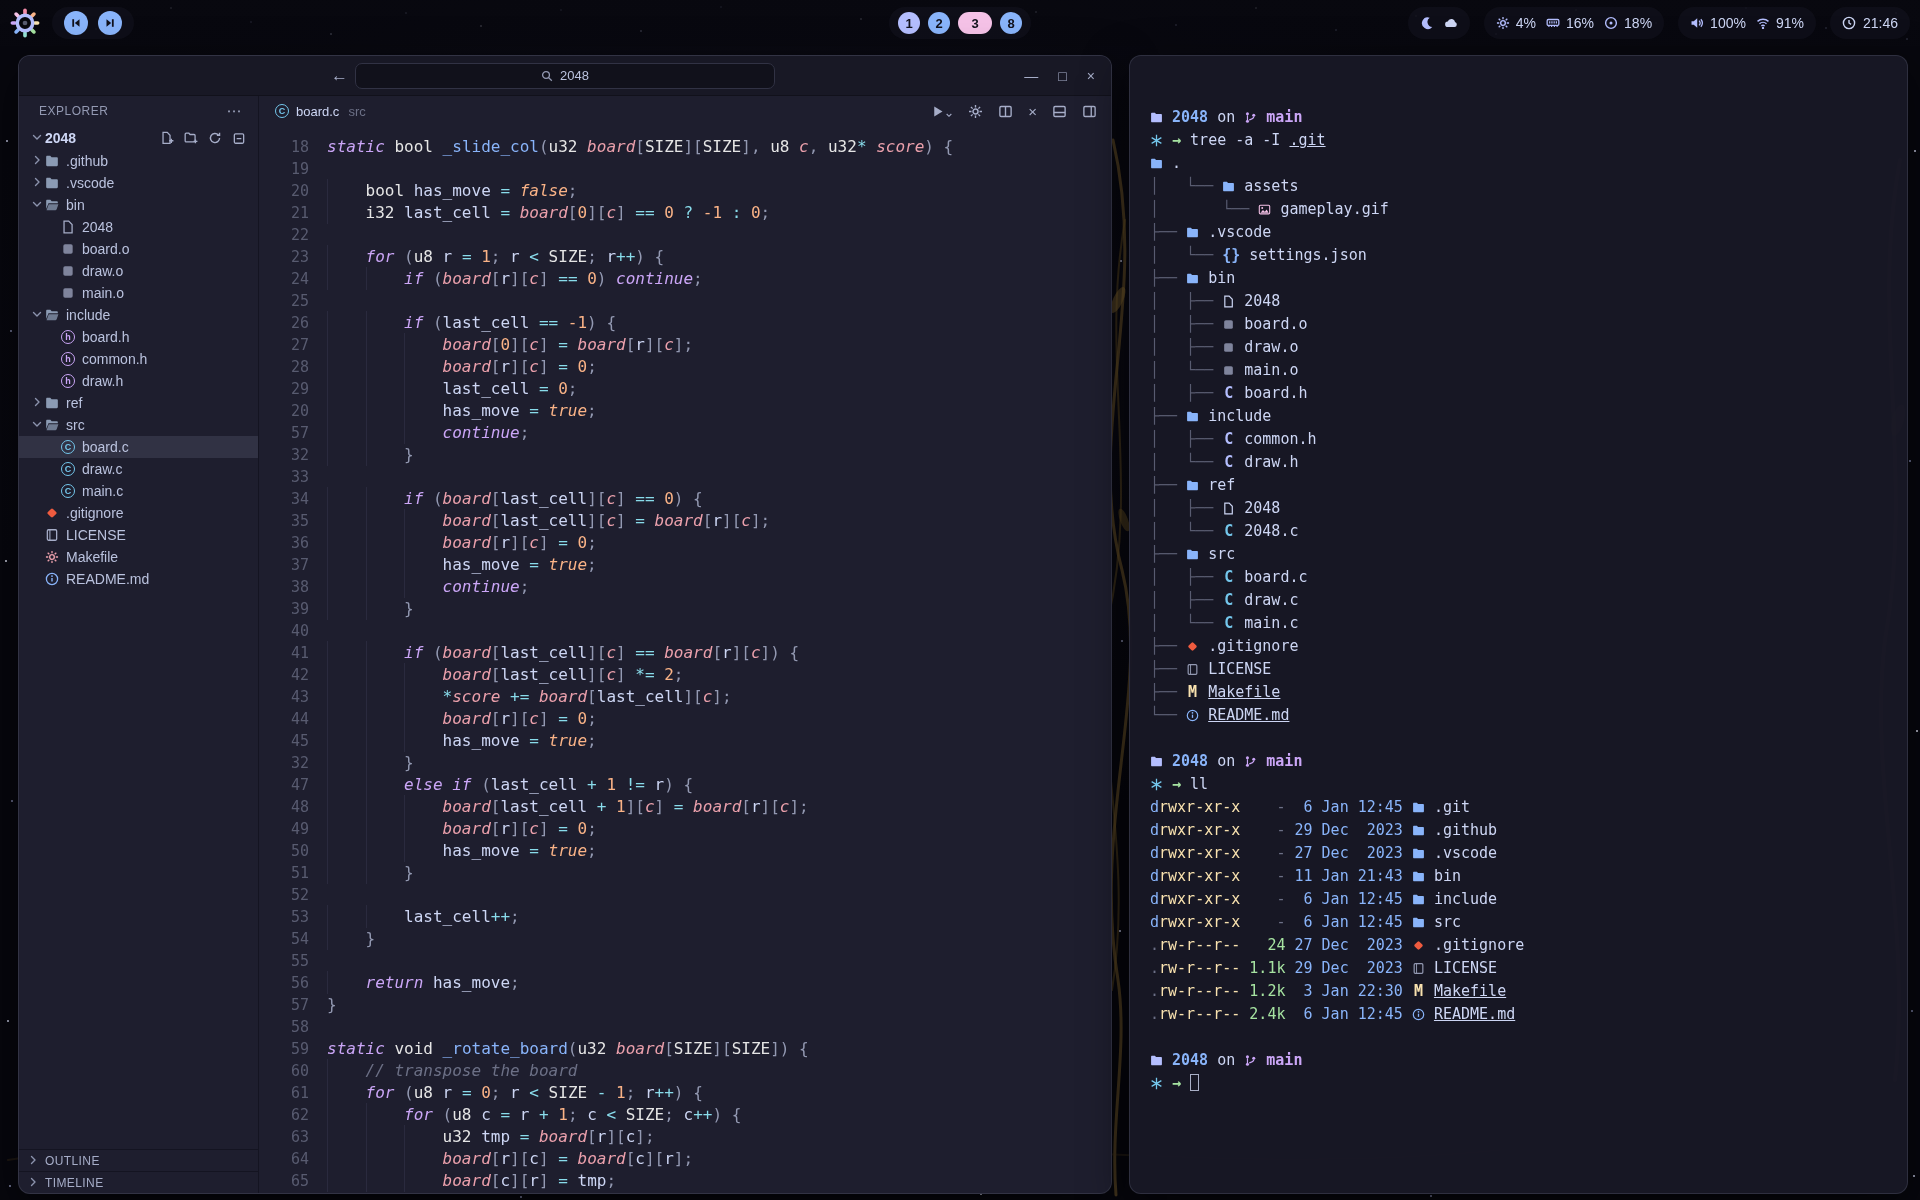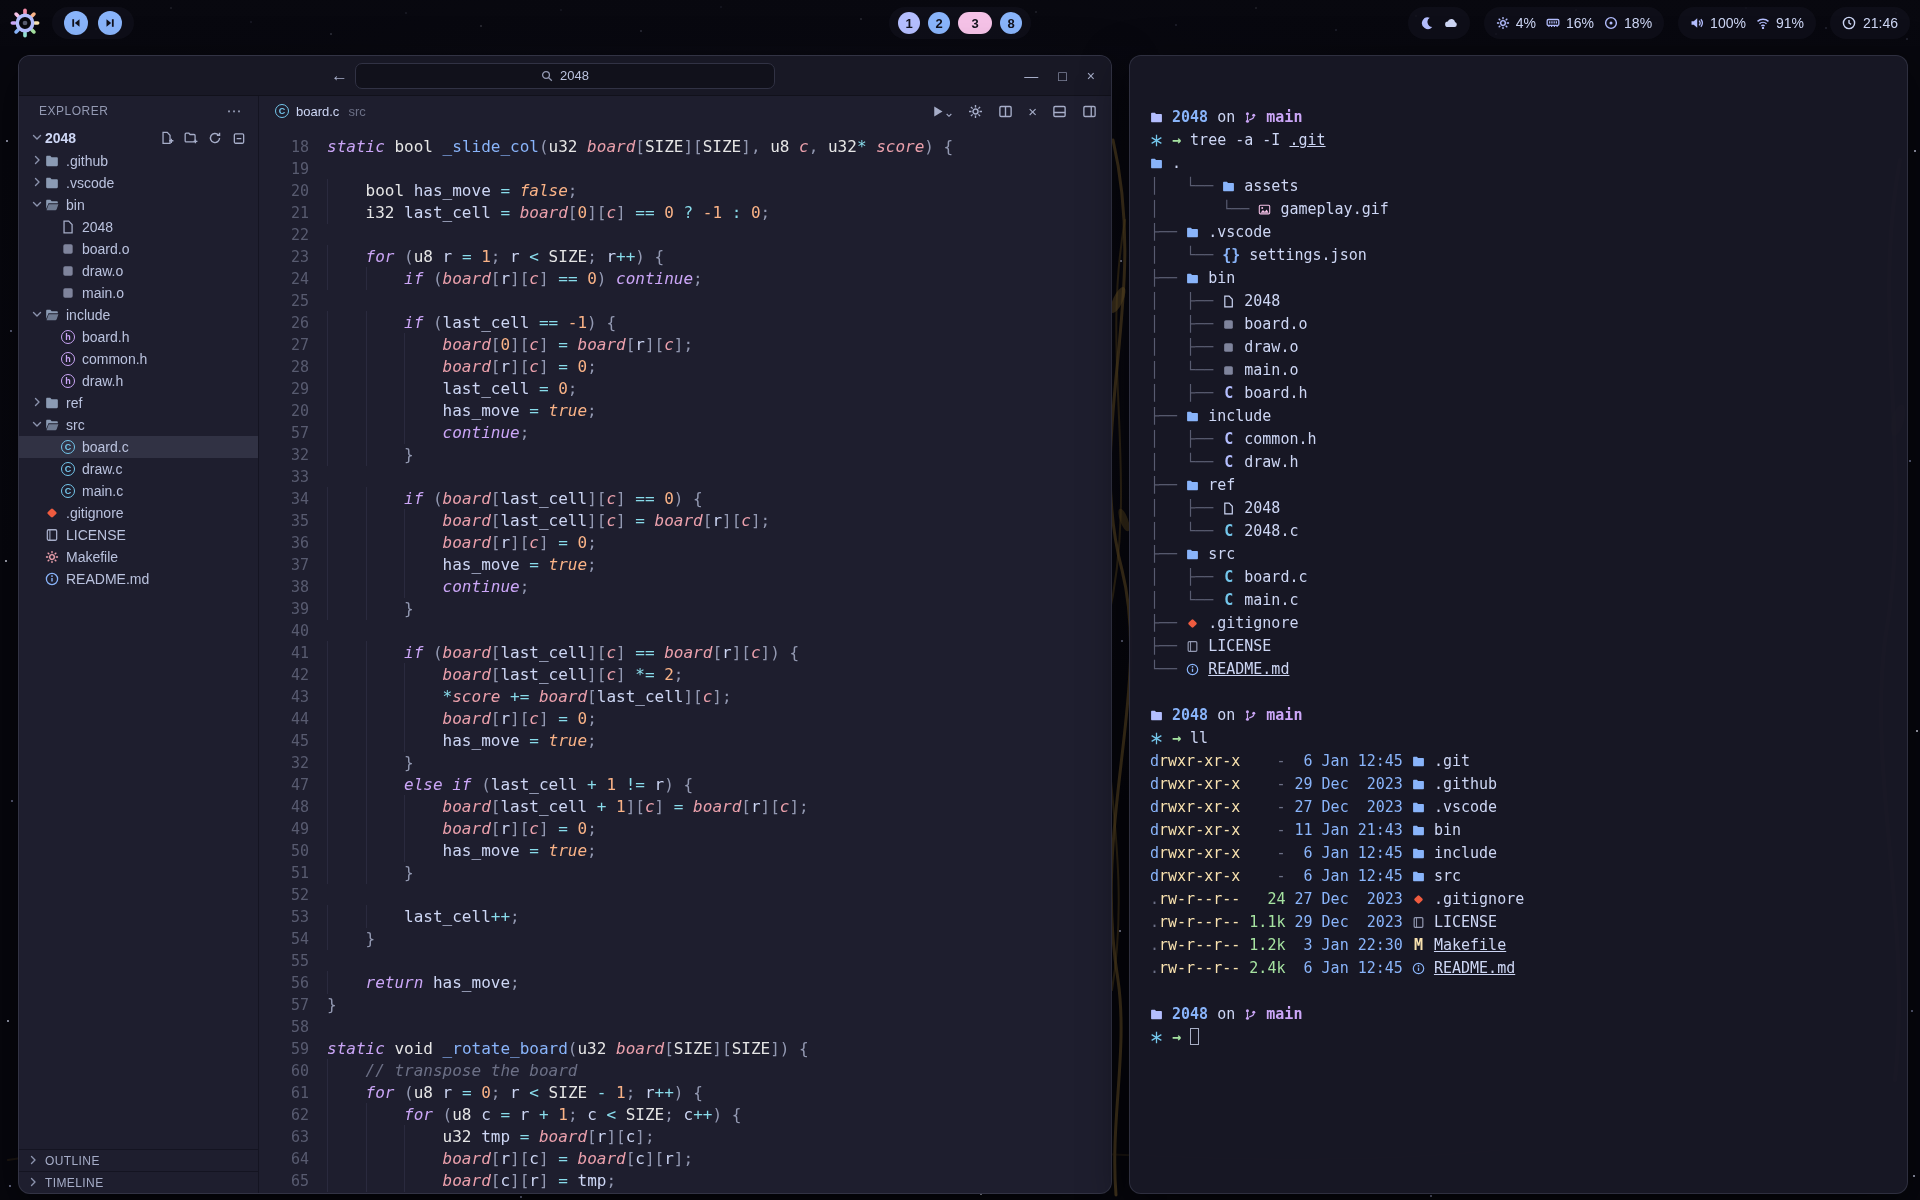--- a/index.html
+++ b/index.html
@@ -701,28 +701,30 @@
             <path d="M1 2.4c0-.5.4-.9.9-.9h2.6l1.1 1.2h4.5c.5 0 .9.4.9.9v5.9c0 .5-.4.9-.9.9H1.9c-.5 0-.9-.4-.9-.9z" fill="currentColor"></path>
           </svg></span><span class="s-t"> ref</span></div>
       <div class="tline"><span class="s-tl">│   ├── </span><span class="icon c-white"><svg viewBox="0 0 12 12">
             <path d="M2.6 1h4L9.5 3.9V11H2.6z" fill="none" stroke="currentColor" stroke-width="1.1"></path>
           </svg></span><span class="s-t"> 2048</span></div>
       <div class="tline"><span class="s-tl">│   └── </span><span class="s-icc">C</span><span class="s-t"> 2048.c</span></div>
       <div class="tline"><span class="s-tl">├── </span><span class="icon c-blue"><svg viewBox="0 0 12 12">
             <path d="M1 2.4c0-.5.4-.9.9-.9h2.6l1.1 1.2h4.5c.5 0 .9.4.9.9v5.9c0 .5-.4.9-.9.9H1.9c-.5 0-.9-.4-.9-.9z" fill="currentColor"></path>
           </svg></span><span class="s-t"> src</span></div>
       <div class="tline"><span class="s-tl">│   ├── </span><span class="s-icc">C</span><span class="s-t"> board.c</span></div>
+      <div class="tline"><span class="s-tl">│   ├── </span><span class="s-icc">C</span><span class="s-t"> draw.c</span></div>
       <div class="tline"><span class="s-tl">│   └── </span><span class="s-icc">C</span><span class="s-t"> main.c</span></div>
       <div class="tline"><span class="s-tl">├── </span><span class="icon c-gitred"><svg viewBox="0 0 12 12">
             <rect x="2.9" y="2.9" width="6.2" height="6.2" rx="1.2" fill="currentColor" transform="rotate(45 6 6)"></rect>
           </svg></span><span class="s-t"> .gitignore</span></div>
       <div class="tline"><span class="s-tl">├── </span><span class="icon c-grey"><svg viewBox="0 0 12 12">
             <rect x="2" y="1.5" width="8" height="9" rx="1" fill="none" stroke="currentColor" stroke-width="1.1"></rect>
             <path d="M4.2 1.5v9" stroke="currentColor" stroke-width=".9"></path>
           </svg></span><span class="s-t"> LICENSE</span></div>
+      <div class="tline"><span class="s-tl">├── </span><span class="s-icm">M</span><span class="s-t"> </span><span class="s-tu">Makefile</span></div>
       <div class="tline"><span class="s-tl">└── </span><span class="icon c-blue"><svg viewBox="0 0 12 12">
             <circle cx="6" cy="6" r="4.8" fill="none" stroke="currentColor" stroke-width="1.1"></circle>
             <path d="M6 5.2v3" stroke="currentColor" stroke-width="1.2"></path>
             <circle cx="6" cy="3.5" r=".8" fill="currentColor"></circle>
           </svg></span><span class="s-t"> </span><span class="s-tu">README.md</span></div>
       <div class="tline">&nbsp;</div>
       <div class="tline"><span class="icon c-lavender"><svg viewBox="0 0 12 12">
             <path d="M1 2.4c0-.5.4-.9.9-.9h2.6l1.1 1.2h4.5c.5 0 .9.4.9.9v5.9c0 .5-.4.9-.9.9H1.9c-.5 0-.9-.4-.9-.9z" fill="currentColor"></path>
           </svg></span><span class="s-pdir"> 2048</span><span class="s-t"> on </span><span class="icon c-mauve"><svg viewBox="0 0 12 12">
             <circle cx="3.2" cy="2.6" r="1.4" fill="currentColor"></circle>

